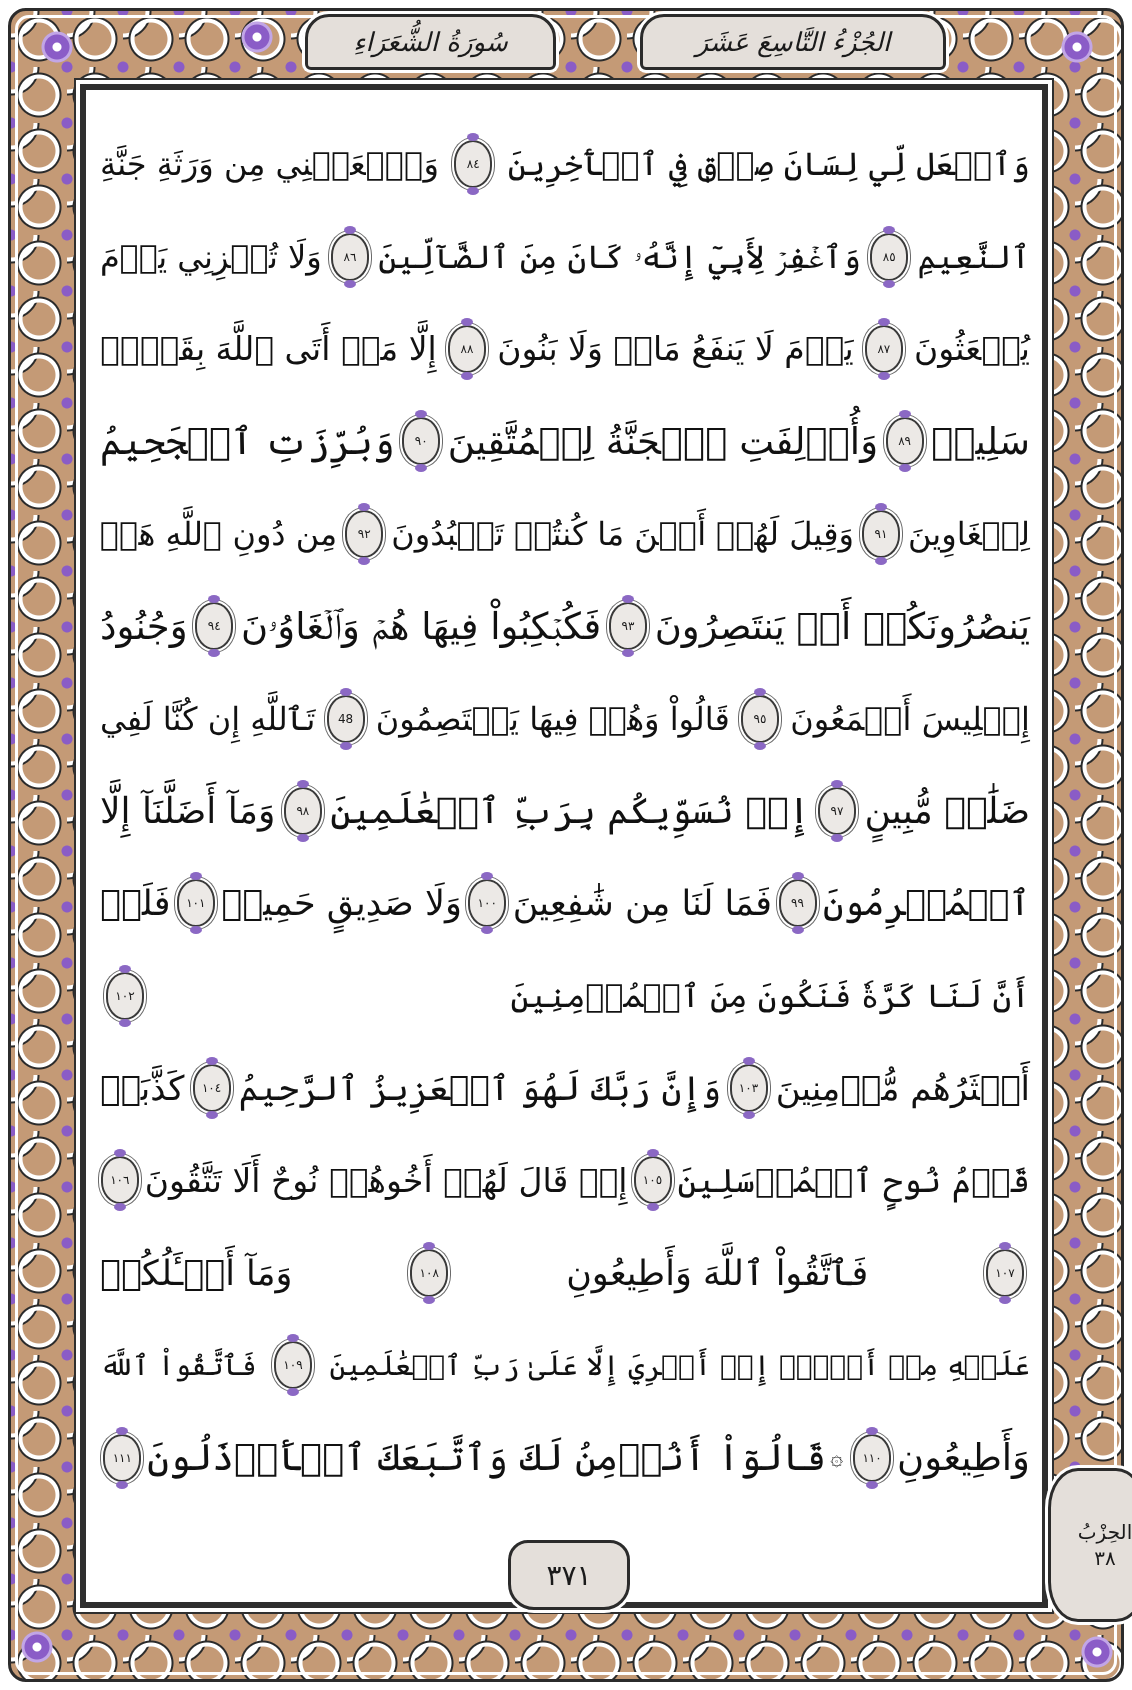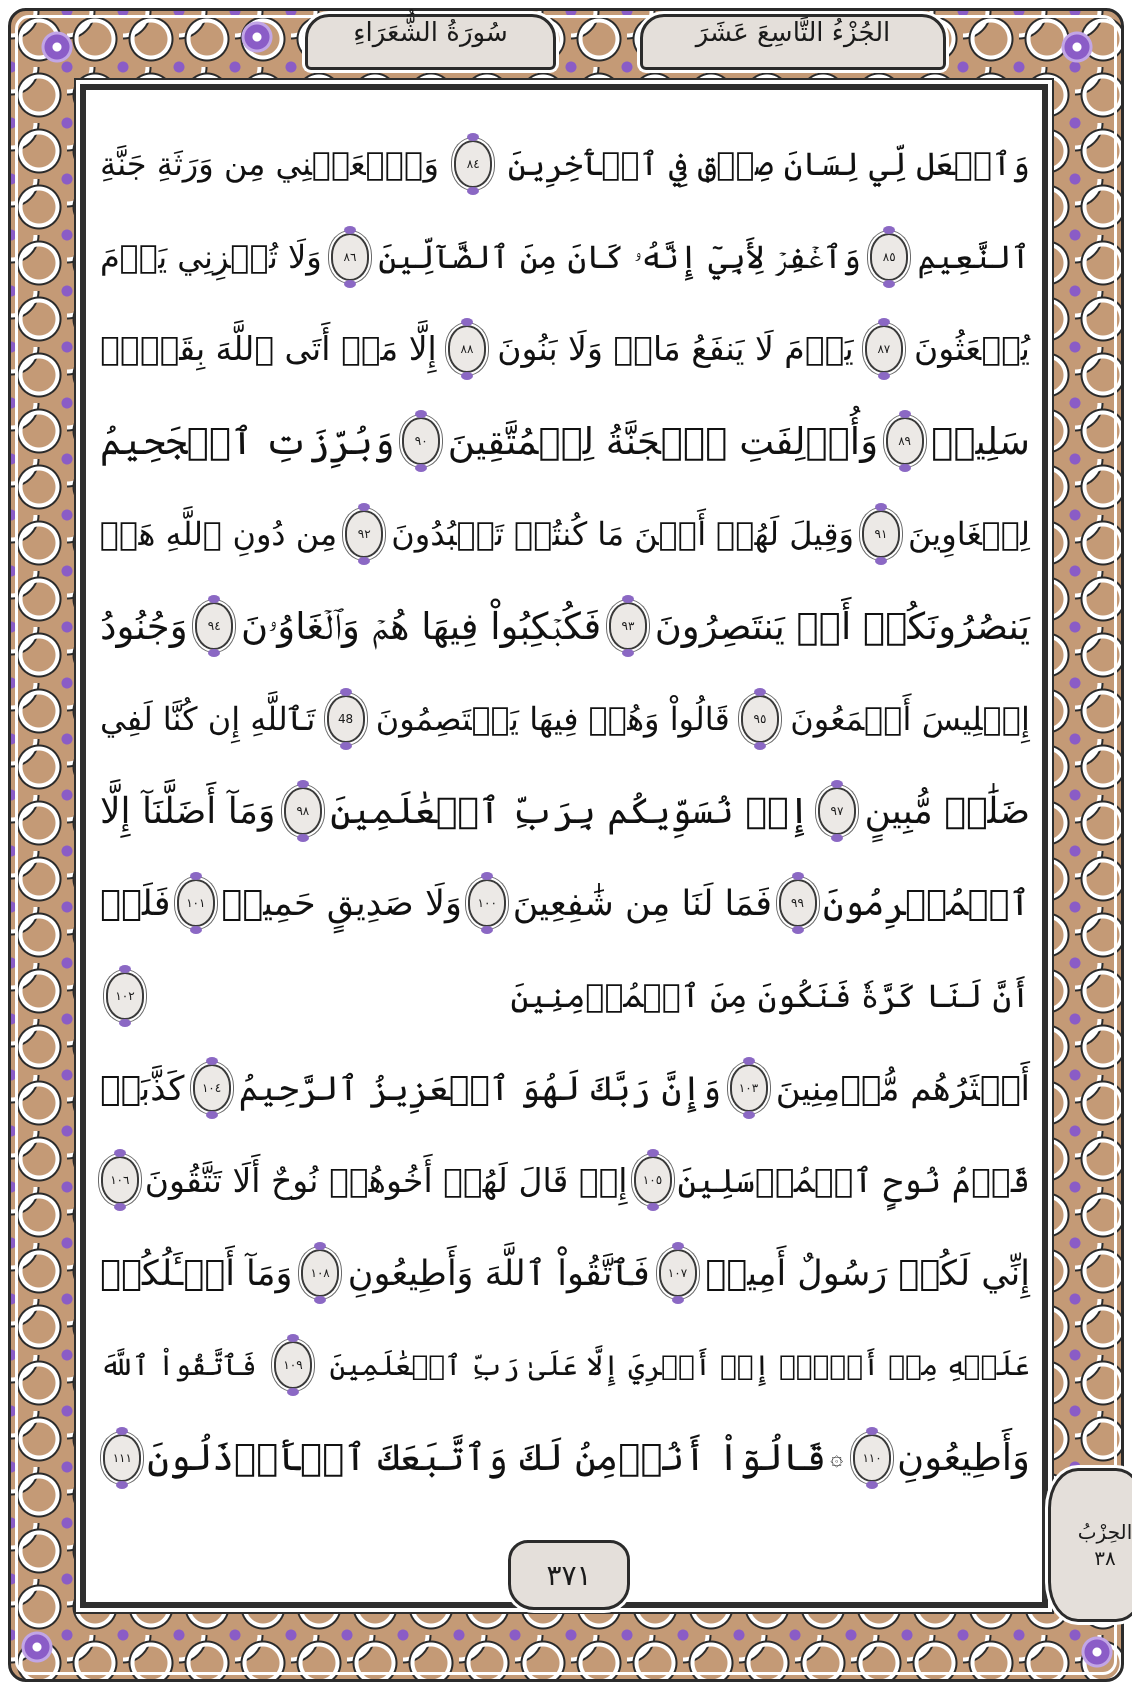--- a/index.html
+++ b/index.html
@@ -25,25 +25,26 @@
   }
   .frame-outer::after {
     content: ""; position: absolute; inset: 4px;
     border: 3px solid #ffffff; border-radius: 14px;
   }
   .header-cartouche {
     position: absolute; top: 14px; height: 50px;
     background: #e4dfda;
     border: 3px solid #2b2b2b;
     border-radius: 24px 24px 6px 6px;
-    display: flex; align-items: flex-start; justify-content: center;
+    display: flex; align-items: center; justify-content: center;
     font-family: "DejaVu Sans", sans-serif;
     font-size: 26px; color: #1a1a1a;
     direction: rtl;
     box-shadow: 0 0 0 3px #ffffff;
+    font-style: italic;
   }
   .surah-name { left: 305px; width: 245px; }
   .juz-name { left: 640px; width: 300px; }
   .inner-frame {
     position: absolute; left: 80px; top: 84px; width: 968px; height: 1524px;
     background: #ffffff;
     border: 6px solid #2f2f2f;
     box-shadow: 0 0 0 4px #ffffff, 0 0 0 6px #2f2f2f;
     box-sizing: border-box;
   }
@@ -233,21 +234,20 @@
     <div class="line" style="font-size: 33px;">
       <div class="line-inner">
         <span class="seg">قَوۡمُ نُوحٍ ٱلۡمُرۡسَلِينَ</span>
         <span class="ayah-marker">١٠٥</span>
         <span class="seg">إِذۡ قَالَ لَهُمۡ أَخُوهُمۡ نُوحٌ أَلَا تَتَّقُونَ</span>
         <span class="ayah-marker">١٠٦</span>
       </div>
     </div>
     <div class="line" style="font-size: 35px;">
       <div class="line-inner">
-        <span class="seg">إِنِّي لَكُمۡ رَسُولٌ أَمِينٞ</span>
         <span class="ayah-marker">١٠٧</span>
         <span class="seg">فَٱتَّقُواْ ٱللَّهَ وَأَطِيعُونِ</span>
         <span class="ayah-marker">١٠٨</span>
         <span class="seg">وَمَآ أَسۡـَٔلُكُمۡ</span>
       </div>
     </div>
     <div class="line" style="font-size: 28px;">
       <div class="line-inner">
         <span class="seg">عَلَيۡهِ مِنۡ أَجۡرٍۖ إِنۡ أَجۡرِيَ إِلَّا عَلَىٰ رَبِّ ٱلۡعَٰلَمِينَ</span>
         <span class="ayah-marker">١٠٩</span>

